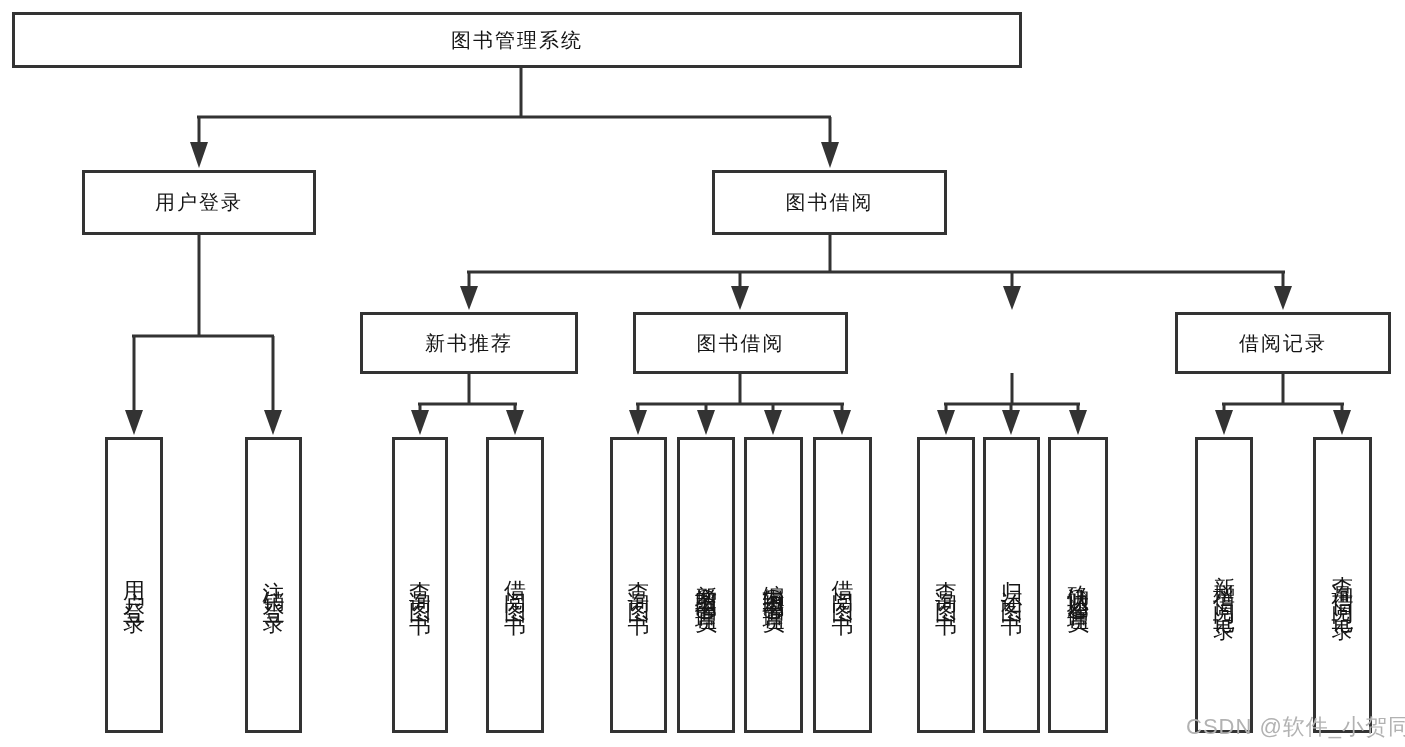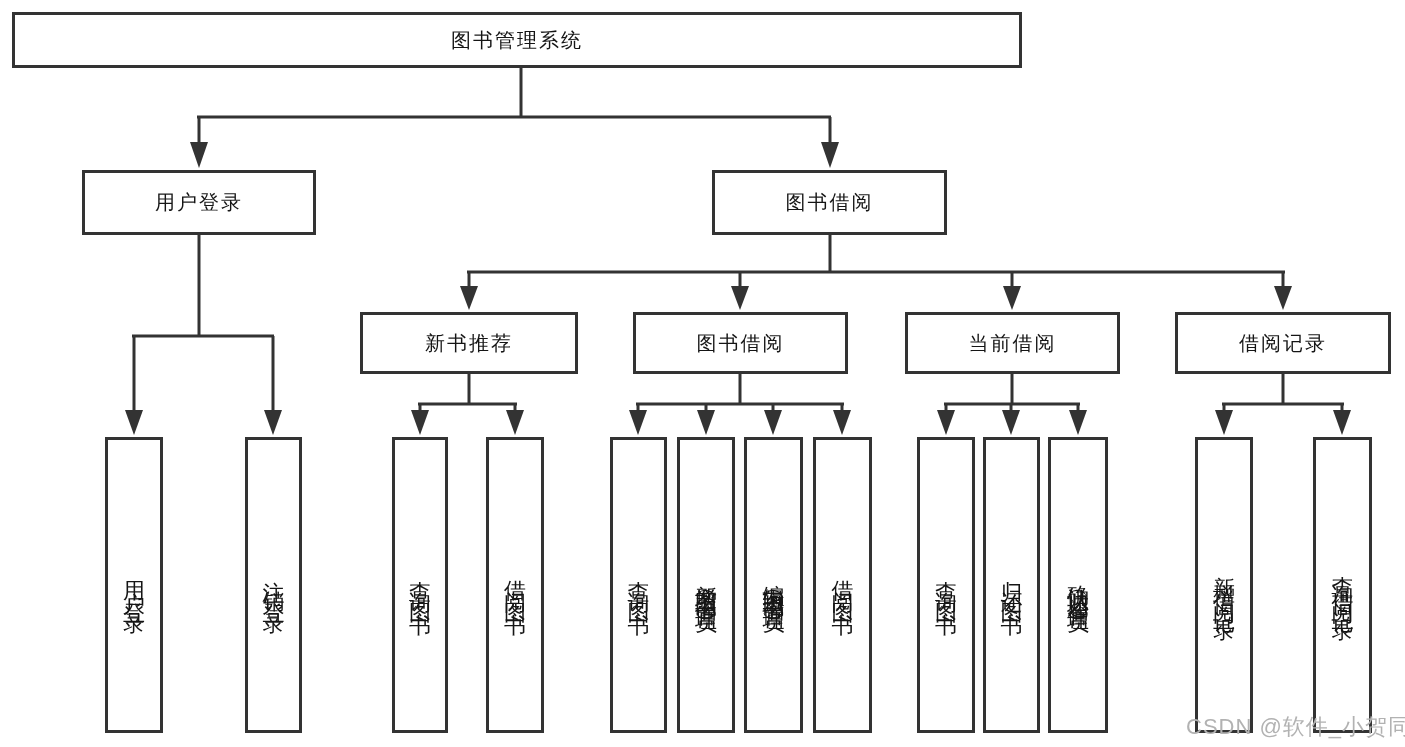--- a/index.html
+++ b/index.html
@@ -106,23 +106,20 @@
   <div class="node h" style="left:712px;top:170px;width:235px;height:65px">
     <span>图书借阅</span>
   </div>
 
   <div class="node h" style="left:633px;top:312px;width:215px;height:62px">
     <span>图书借阅</span>
   </div>
   <div class="node h" style="left:360px;top:312px;width:218px;height:62px">
     <span>新书推荐</span>
   </div>
-  <div class="node h" style="left:905px;top:312px;width:215px;height:62px">
-    <span>当前借阅</span>
-  </div>
   <div class="node h" style="left:1175px;top:312px;width:216px;height:62px">
     <span>借阅记录</span>
   </div>
 
   <div class="node v" style="left:105px;top:437px;width:58px;height:296px">
     <span>用户登录</span>
   </div>
   <div class="node v" style="left:245px;top:437px;width:57px;height:296px">
     <span>注销登录</span>
   </div>

